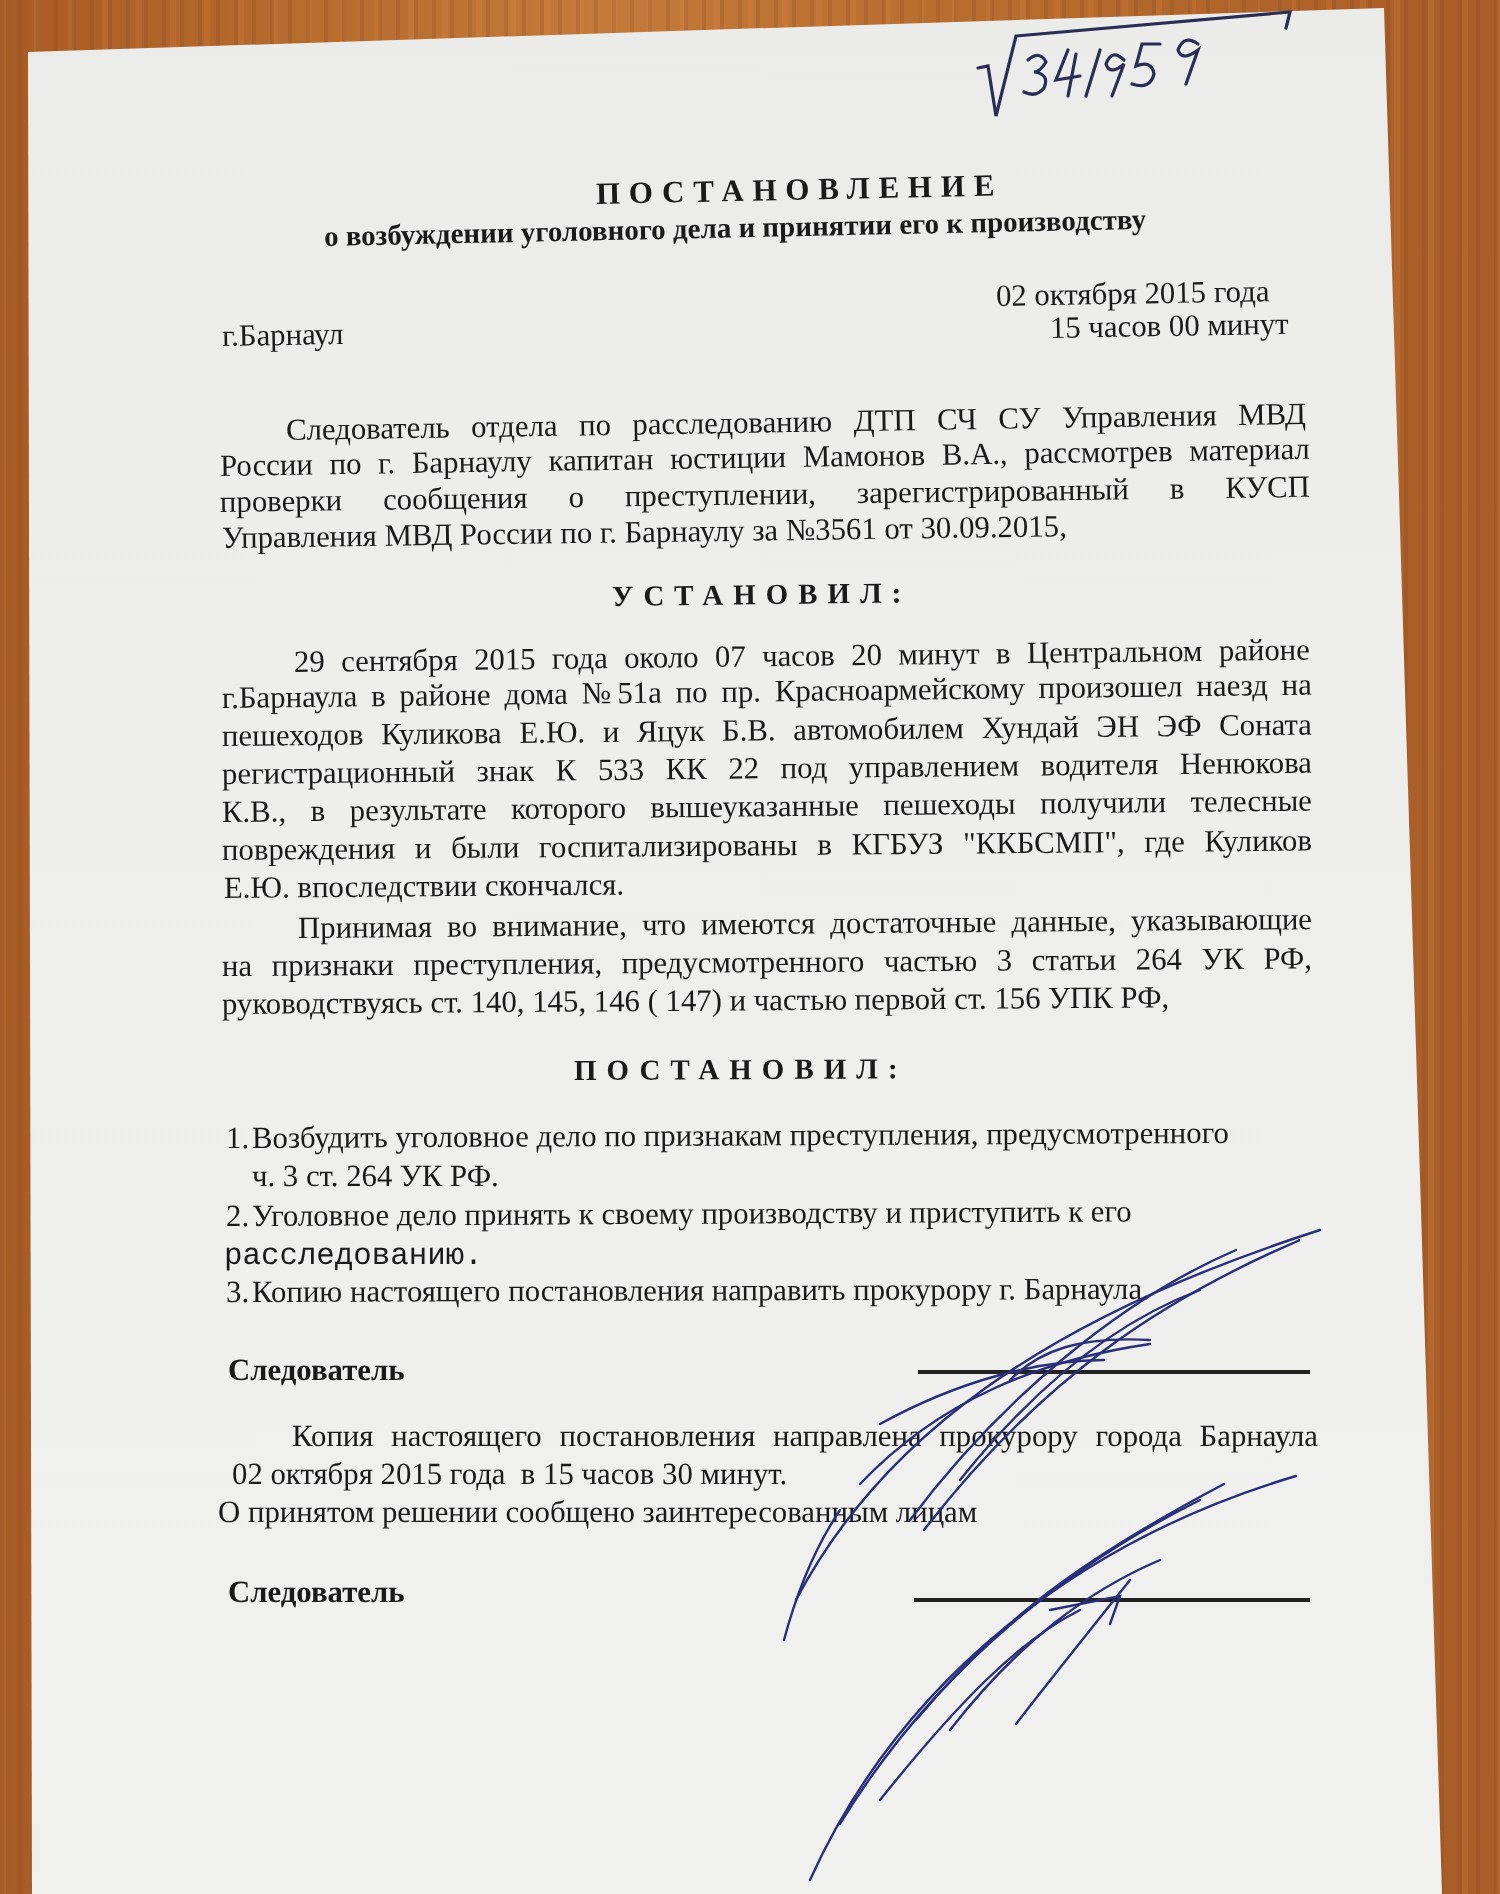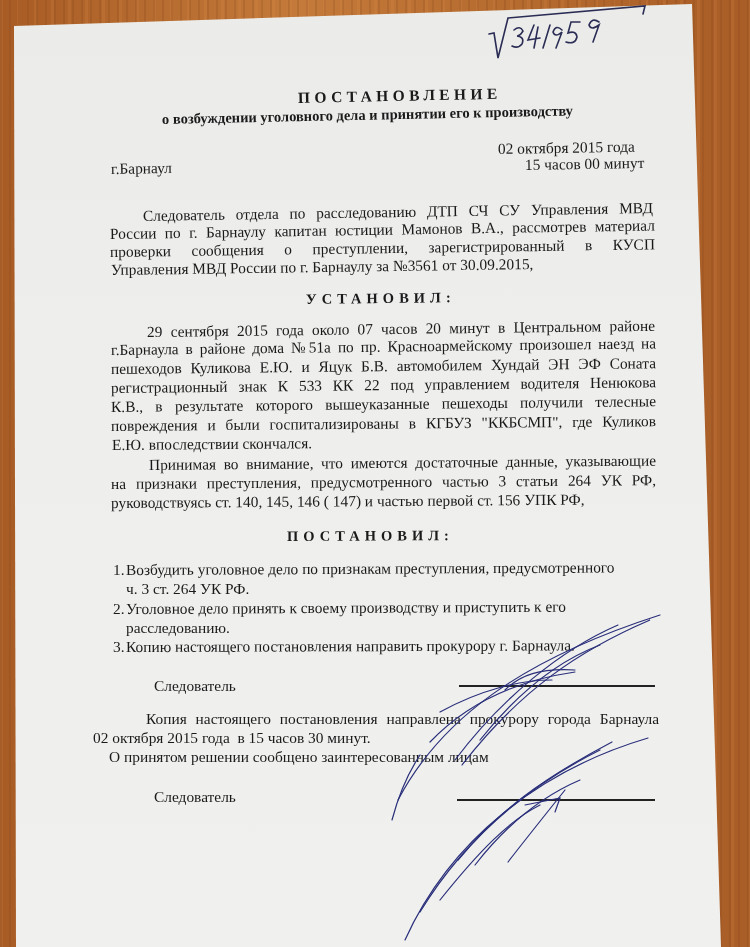--- a/index.html
+++ b/index.html
@@ -14,21 +14,21 @@
   }
   .paper {
     position: absolute; left: 0; top: 0; width: 750px; height: 947px;
     clip-path: polygon(14px 26px, 692px 4px, 721px 947px, 16px 947px);
     background: linear-gradient(180deg, #ebecea 0%, #eeefed 40%, #f0f1ef 100%);
   }
   .line {
     position: absolute; white-space: nowrap; color: #1a1a1a;
     font-size: 15.4px; line-height: 18px;
   }
-  .bold { font-weight: normal; margin-left: 40px; }
+  .bold { font-weight: bold; }
   .title { font-size: 15.5px; letter-spacing: 4.4px; font-weight: bold; }
   .subtitle { font-size: 14.5px; font-weight: bold; }
   .heading { font-size: 14.5px; letter-spacing: 5px; font-weight: bold; }
   .just { text-align: justify; text-align-last: justify; }
   .sigline { position: absolute; height: 1.6px; background: #222; }
   svg.ink { position: absolute; left: 0; top: 0; pointer-events: none; }
 </style>
 </head>
 <body>
 
@@ -67,32 +67,32 @@
 
 <div class="line heading" style="left:287px; top:527px; transform:rotate(-0.3deg); transform-origin:left center;">ПОСТАНОВИЛ:</div>
 
 <div>
   <div class="line" style="left:113px; top:561px;">1.</div>
   <div class="line" style="left:126px; top:561px; transform:rotate(-0.3deg); transform-origin:left center;">Возбудить уголовное дело по признакам преступления, предусмотренного</div>
   <div class="line" style="left:126px; top:580px;">ч. 3 ст. 264 УК РФ.</div>
 
   <div class="line" style="left:113px; top:600px;">2.</div>
   <div class="line" style="left:126px; top:600px; transform:rotate(-0.3deg); transform-origin:left center;">Уголовное дело принять к своему производству и приступить к его</div>
-  <div class="line" style="left:126px; top:619px;">расследованию.</div>
+  <div class="line" style="left:112px; top:619px;font-family:Liberation Mono, monospace;">расследованию.</div>
 
   <div class="line" style="left:113px; top:638px;">3.</div>
   <div class="line" style="left:126px; top:638px; transform:rotate(-0.2deg); transform-origin:left center;">Копию настоящего постановления направить прокурору г. Барнаула.</div>
 </div>
 
 <div class="line bold" style="left:114px; top:677px;">Следователь</div>
 <div class="sigline" style="left:459px; top:685px; width:196px;"></div>
 
 <div>
   <div class="line just" style="left:146px; top:710px; width:513px;">Копия настоящего постановления направлена прокурору города Барнаула</div>
-  <div class="line" style="left:93px; top:729px; white-space:pre;">02 октября 2015 года  в 15 часов 30 минут.</div>
+  <div class="line" style="left:116px; top:729px; white-space:pre;">02 октября 2015 года  в 15 часов 30 минут.</div>
   <div class="line" style="left:109px; top:748px;">О принятом решении сообщено заинтересованным лицам</div>
 </div>
 
 <div class="line bold" style="left:114px; top:788px;">Следователь</div>
 <div class="sigline" style="left:457px; top:799px; width:198px;"></div>
 
 <svg class="ink" width="750" height="947" viewBox="0 0 750 947">
 
   <g fill="none" stroke="#2b2d55" stroke-width="1.6" stroke-linecap="round">
     <path d="M489 34 L494 33 L498 58 L508 18 L645 6 L643 14"></path>

